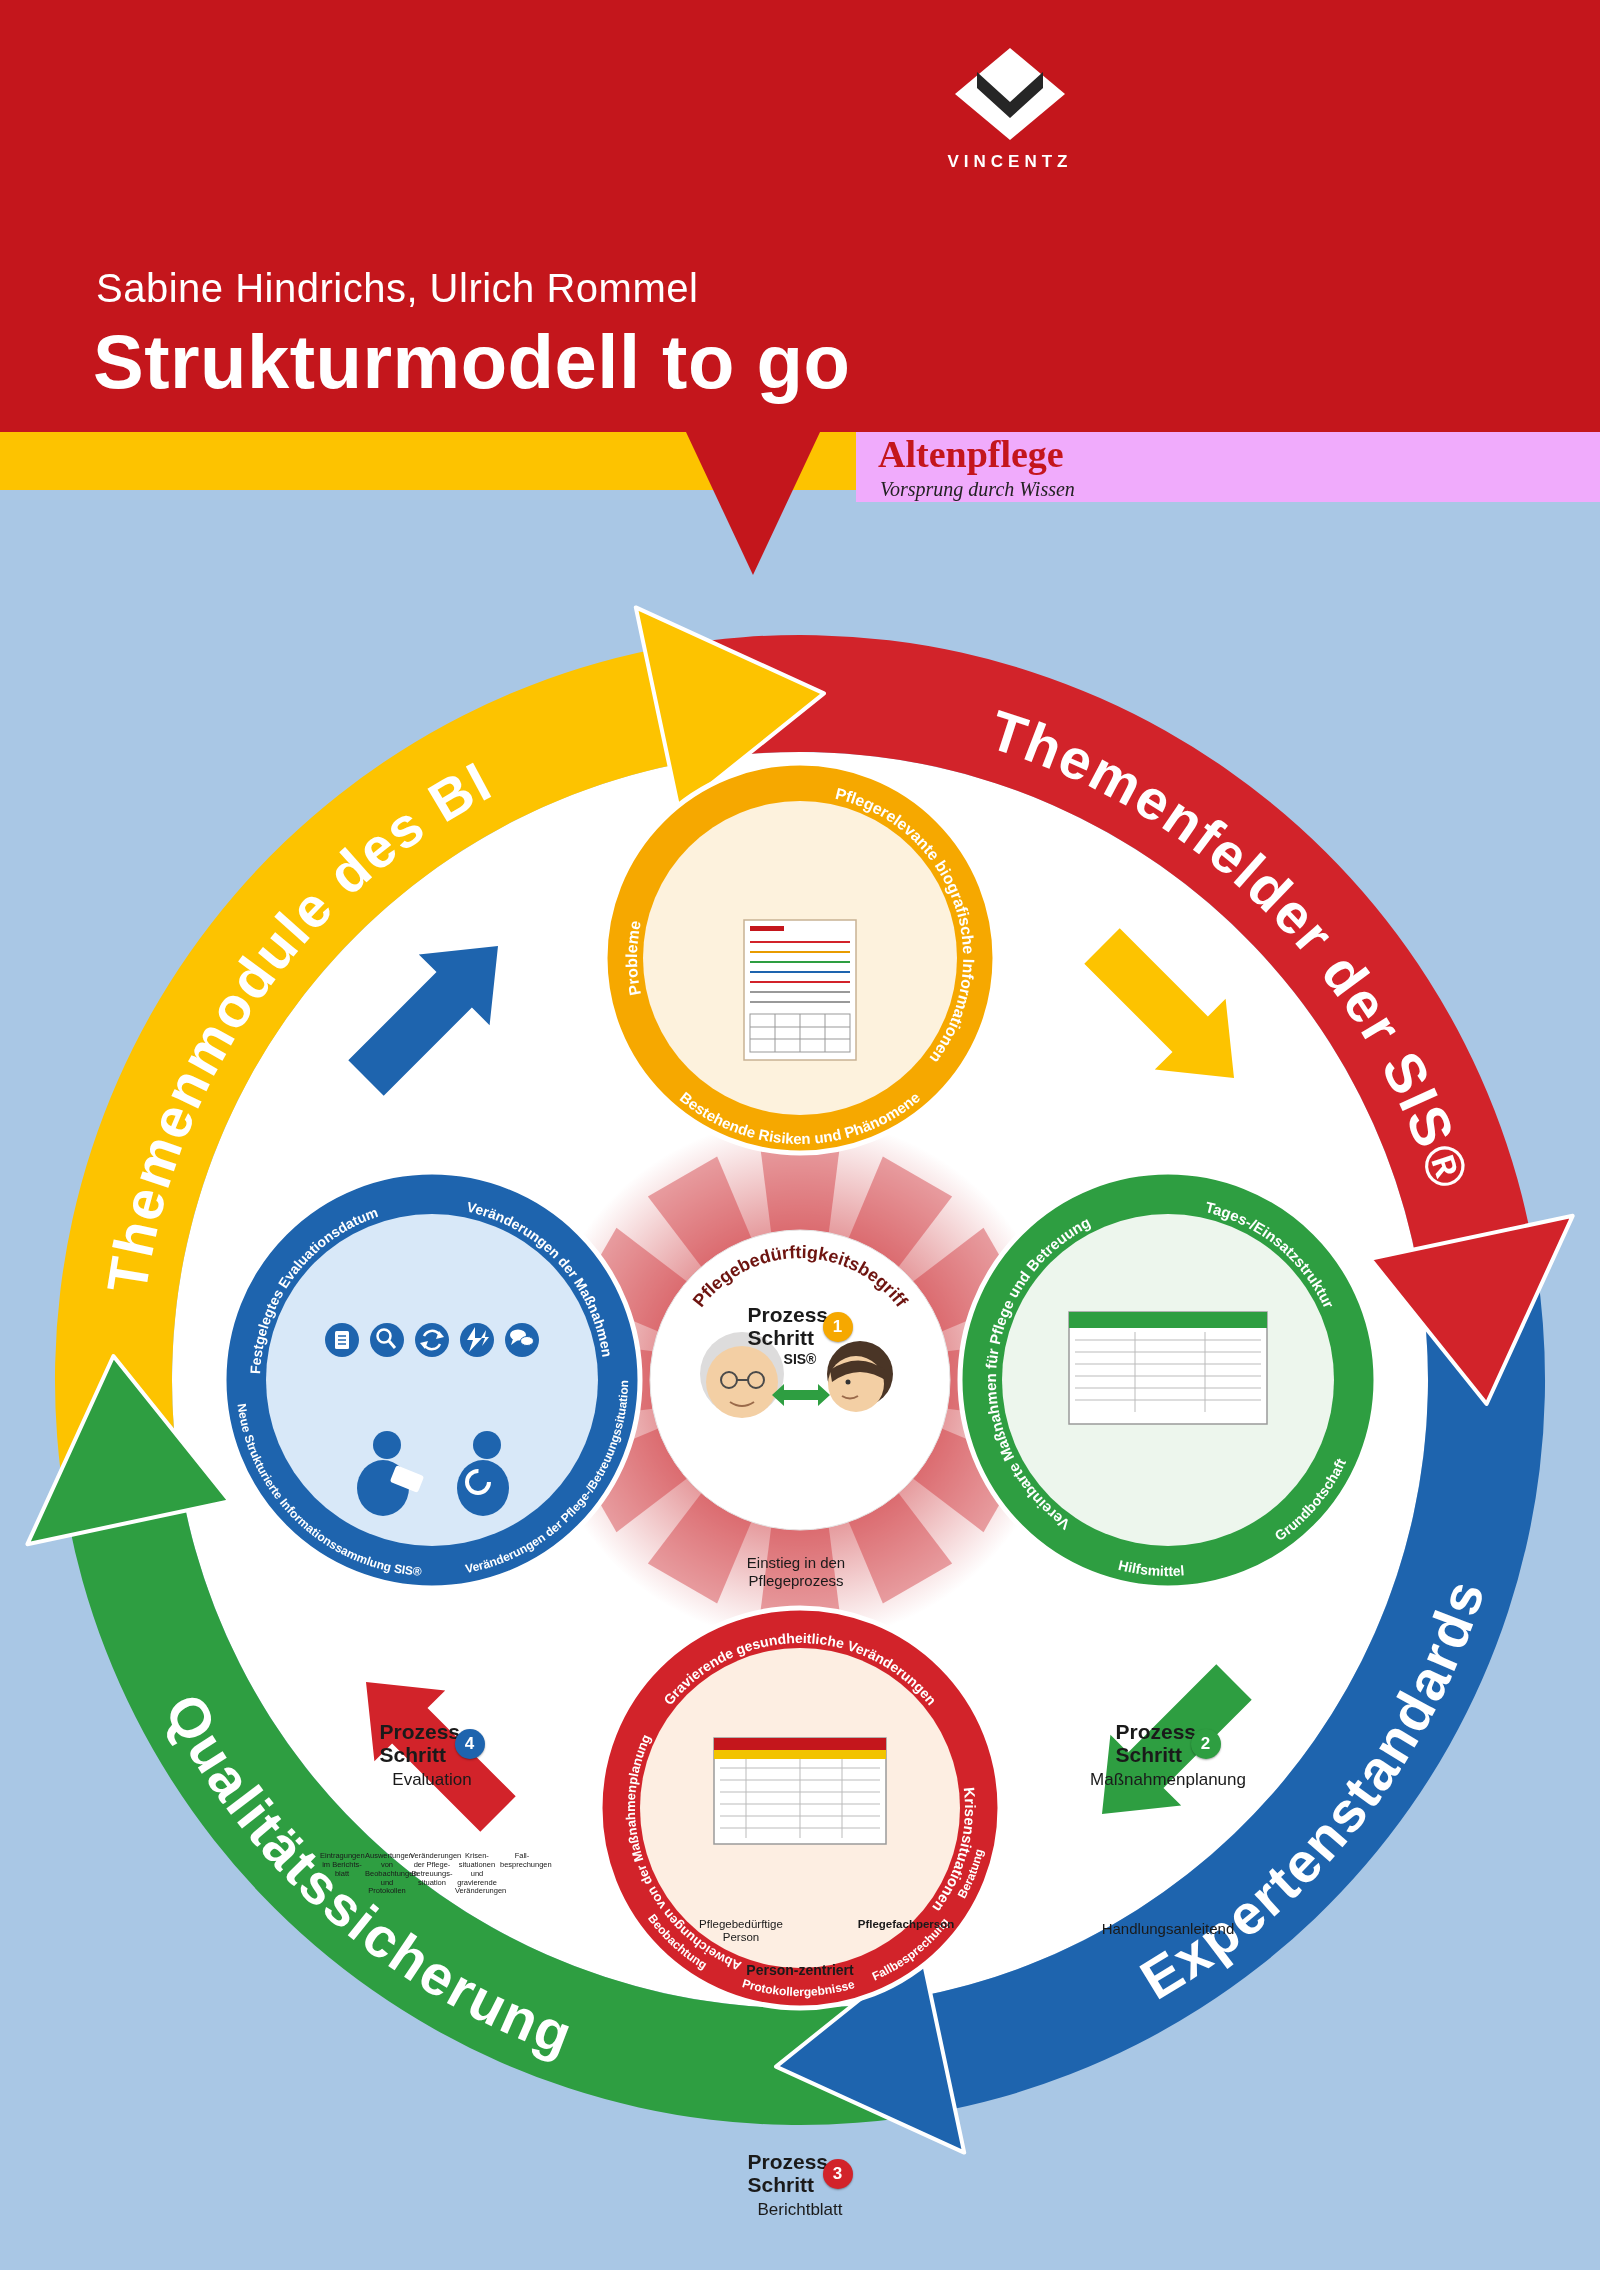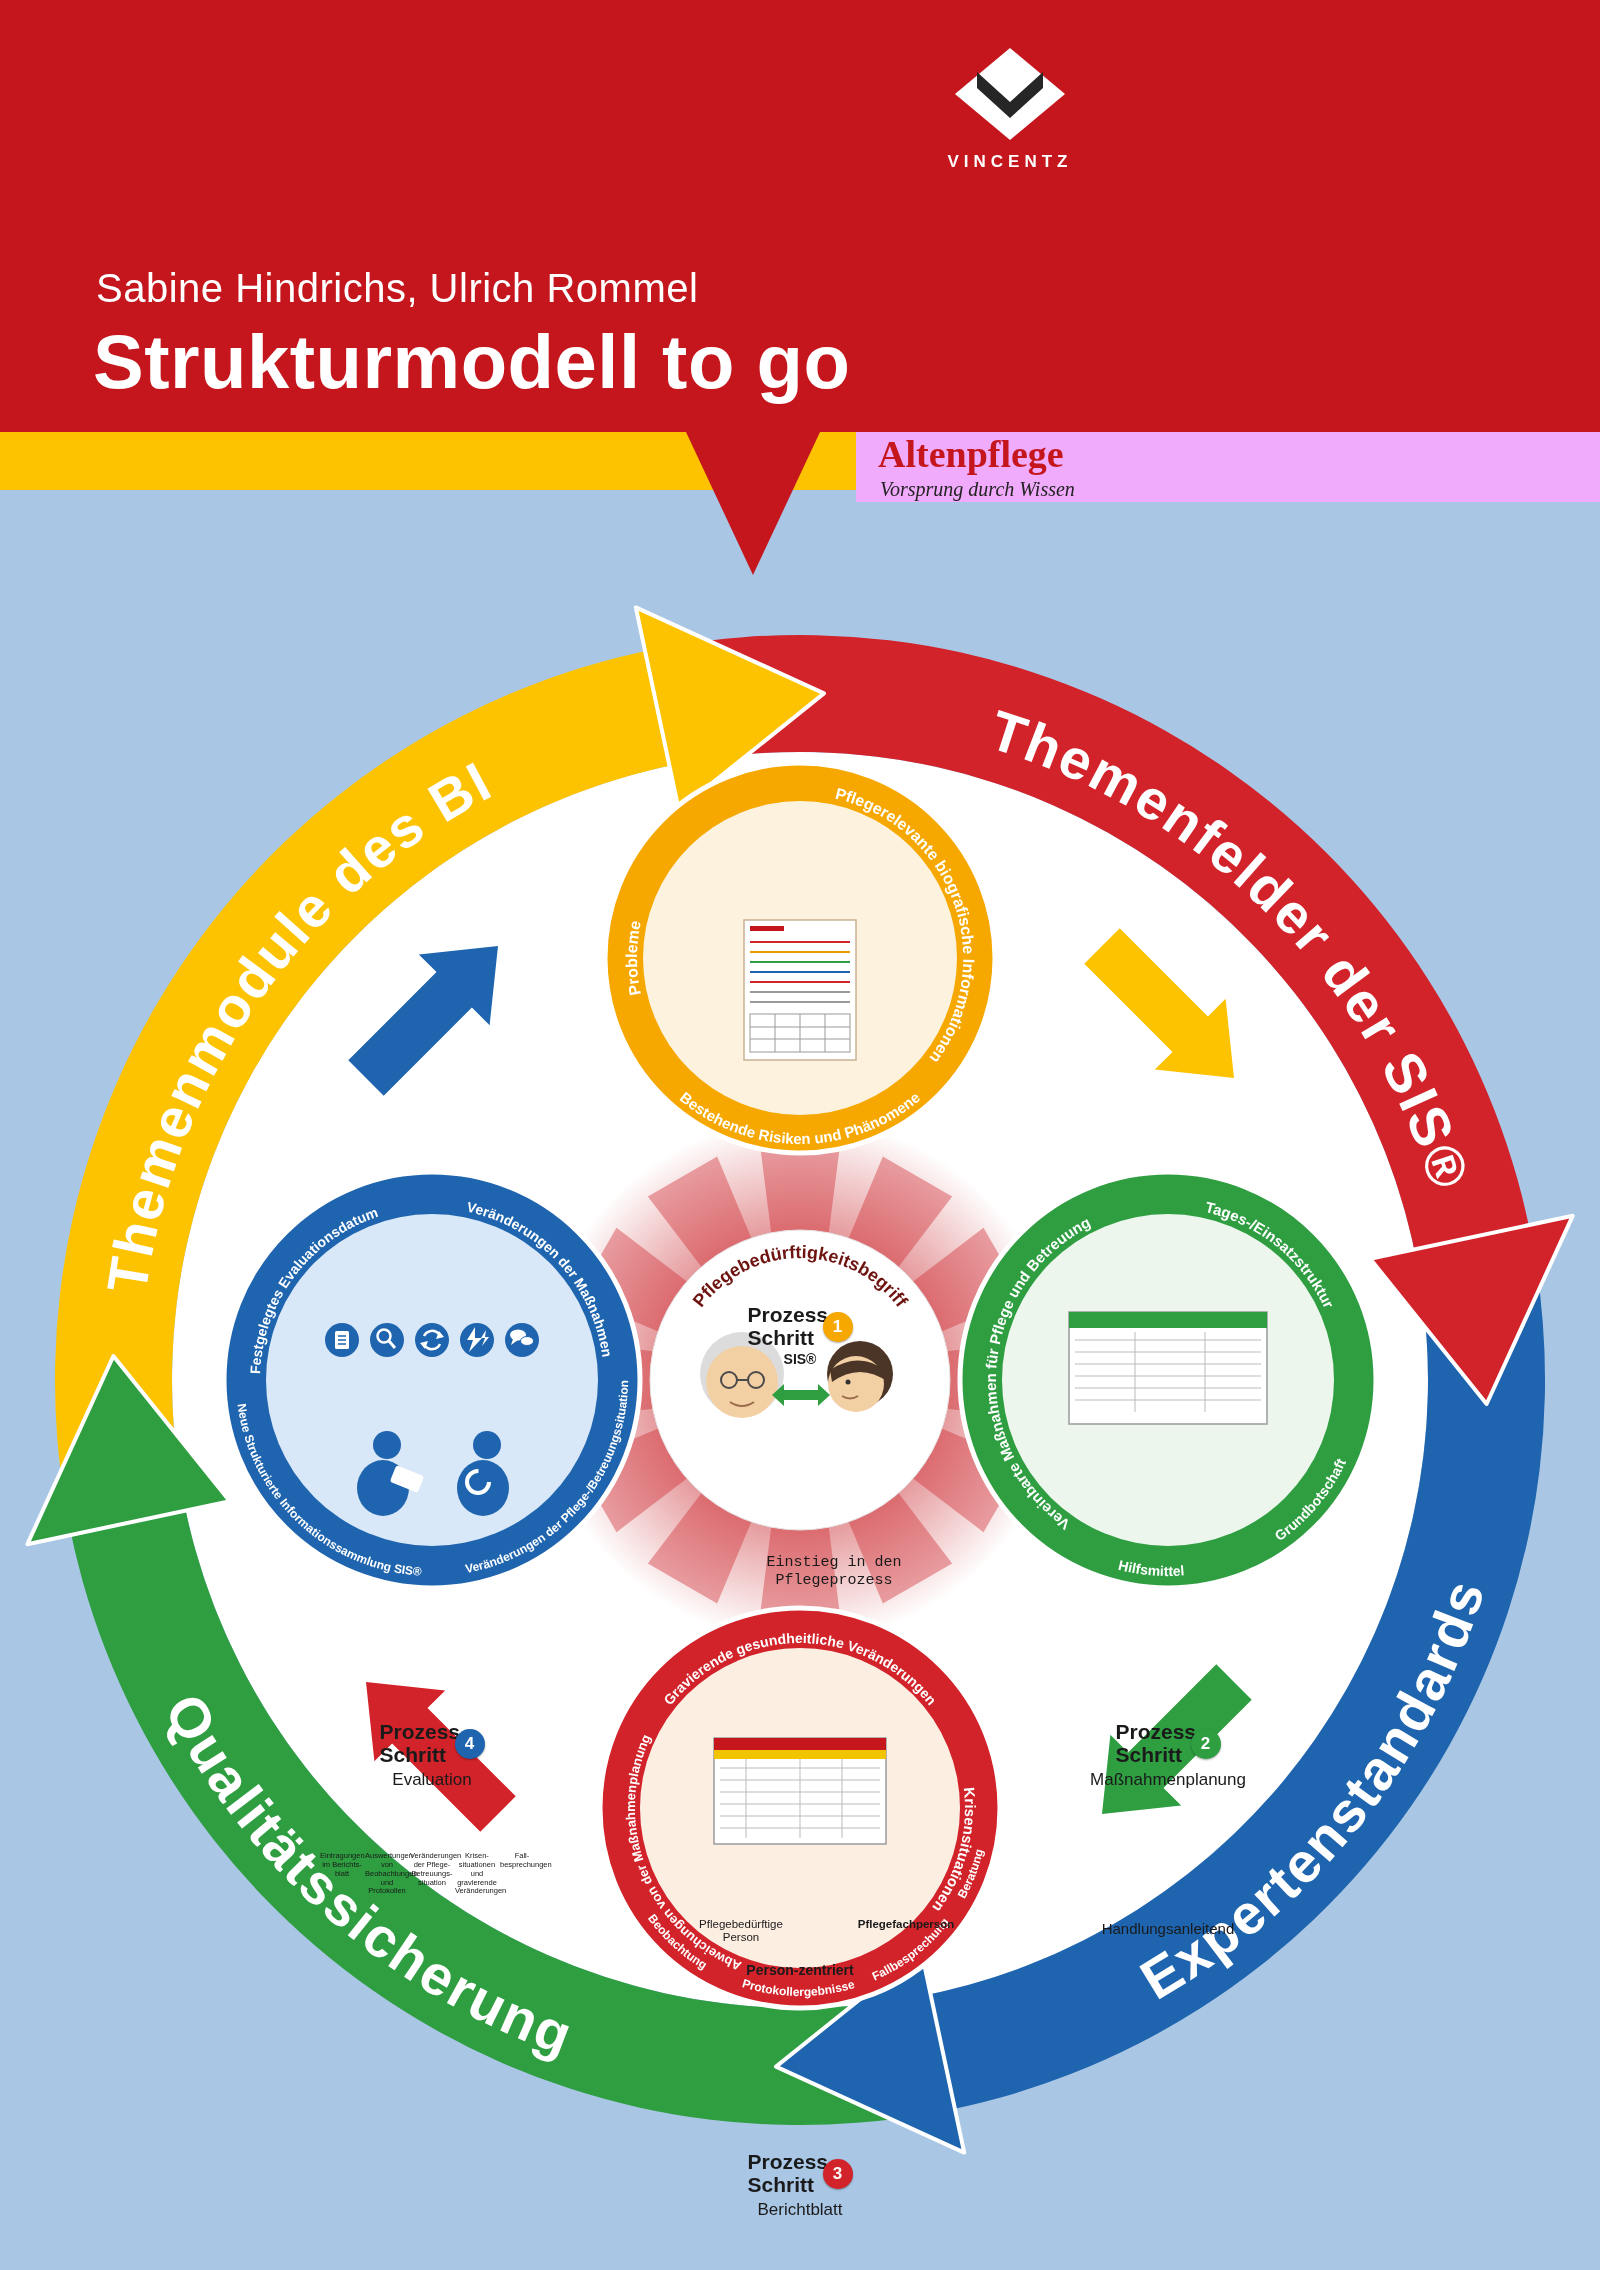--- a/index.html
+++ b/index.html
@@ -340,21 +340,21 @@
         </g>
         <path d="M772,905 L784,894 L784,900 L818,900 L818,894 L830,905 L818,916 L818,910 L784,910 L784,916 Z" fill="#2e9e41"></path>
       </g>
     </svg>
 
     <div class="ov ps" style="left:710px; top:815px; width:180px;">
       <div class="ps-label">Prozess Schritt</div>
       <div class="badge b1">1</div>
     </div>
     <div class="ov step-name big" style="left:710px; top:861px; width:180px;">SIS®</div>
-    <div class="ov caption" style="left:744px; top:1064px; width:180px;font-family:Liberation Mono, monospace;">Einstieg in den Pflegeprozess</div>
+    <div class="ov caption" style="left:706px; top:1064px; width:180px;">Einstieg in den Pflegeprozess</div>
 
     <div class="ov ps" style="left:1078px; top:1232px; width:180px;">
       <div class="ps-label">Prozess Schritt</div>
       <div class="badge b2">2</div>
     </div>
     <div class="ov step-name" style="left:1068px; top:1280px; width:200px;">Maßnahmenplanung</div>
     <div class="ov caption" style="left:1068px; top:1430px; width:200px;">Handlungsanleitend</div>
 
     <div class="ov ps" style="left:710px; top:1662px; width:180px;">
       <div class="ps-label">Prozess Schritt</div>

